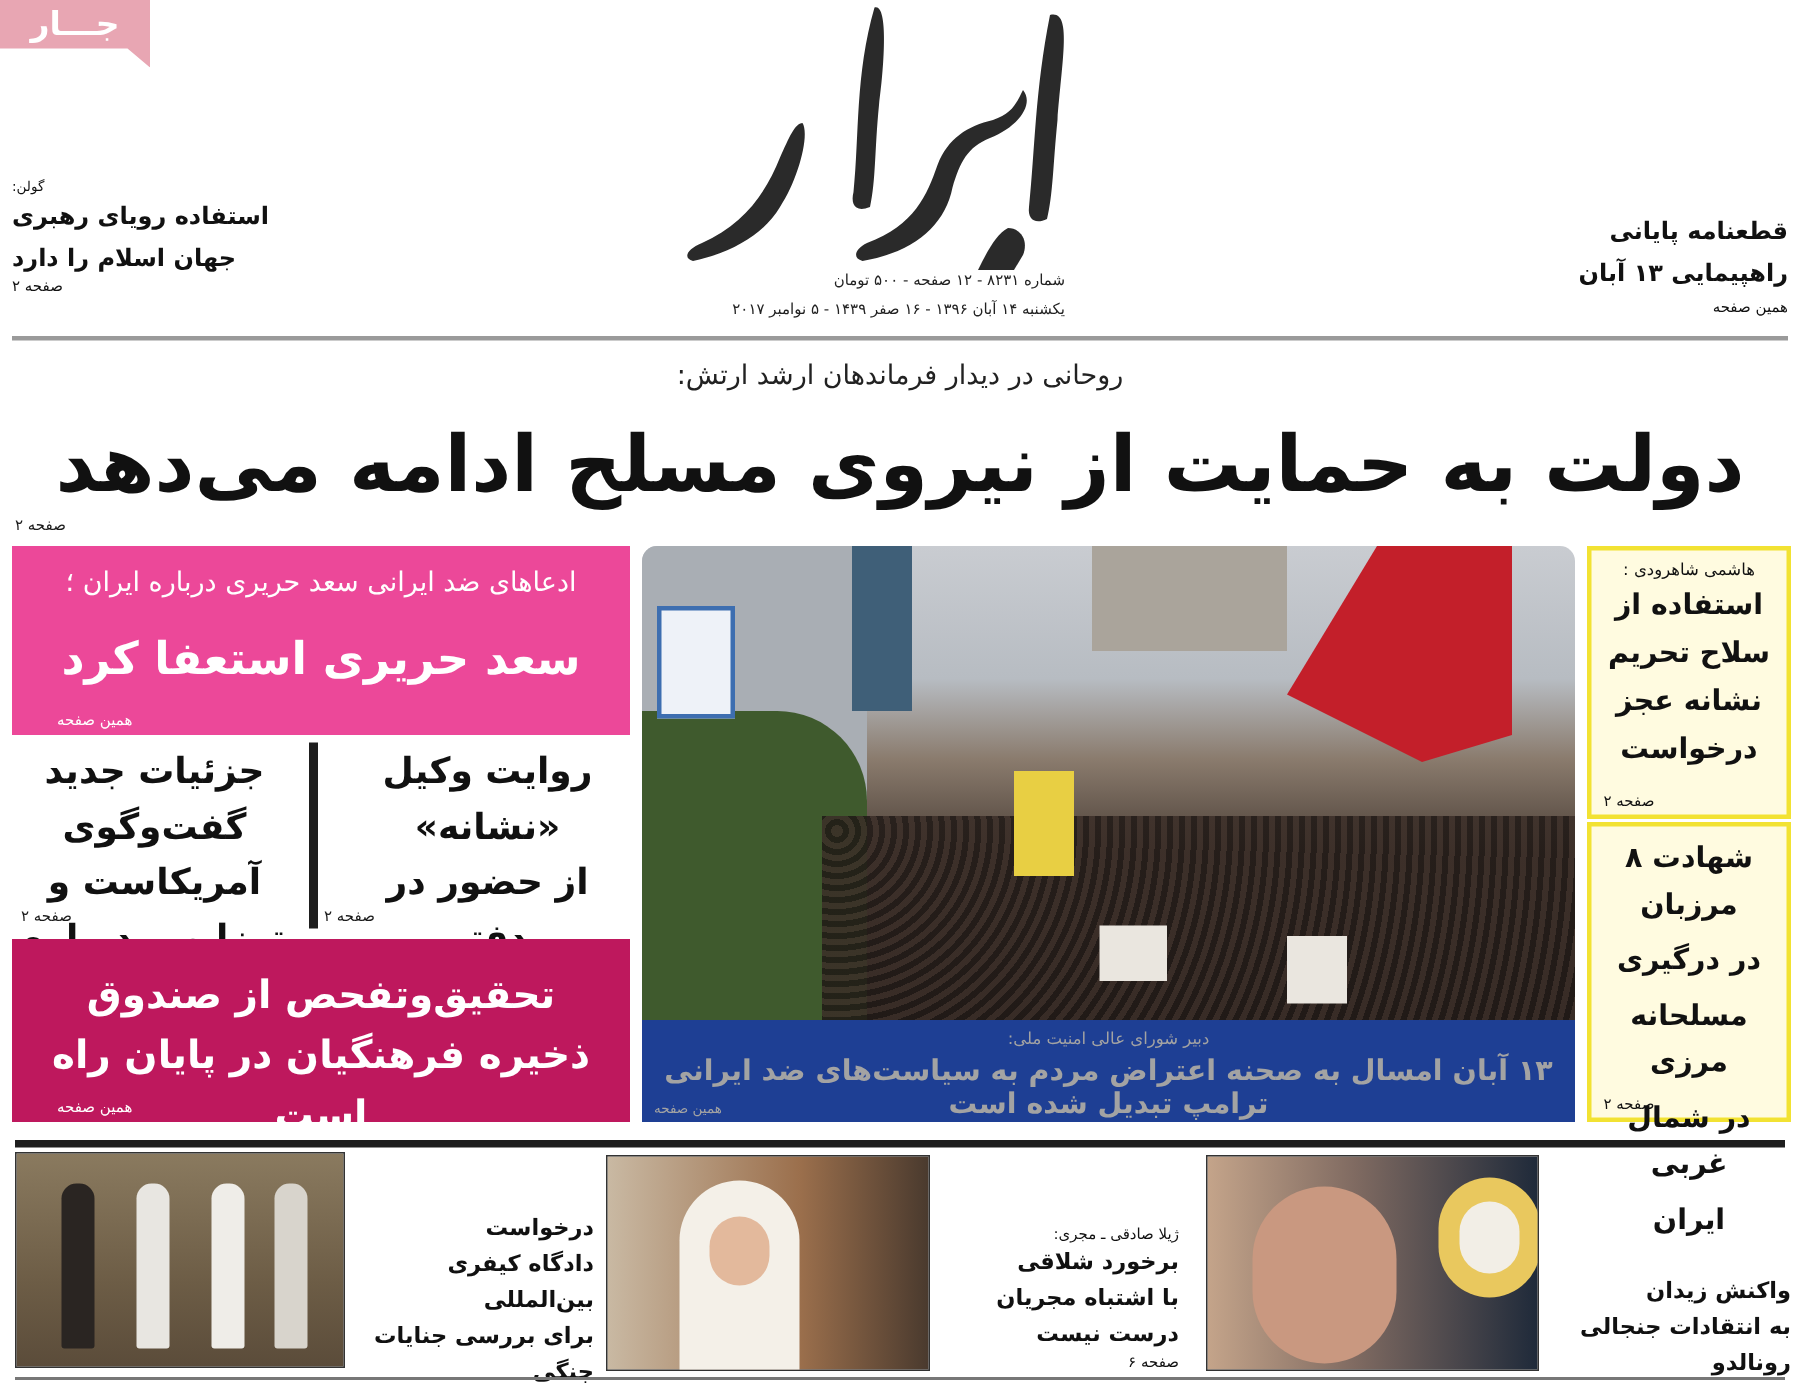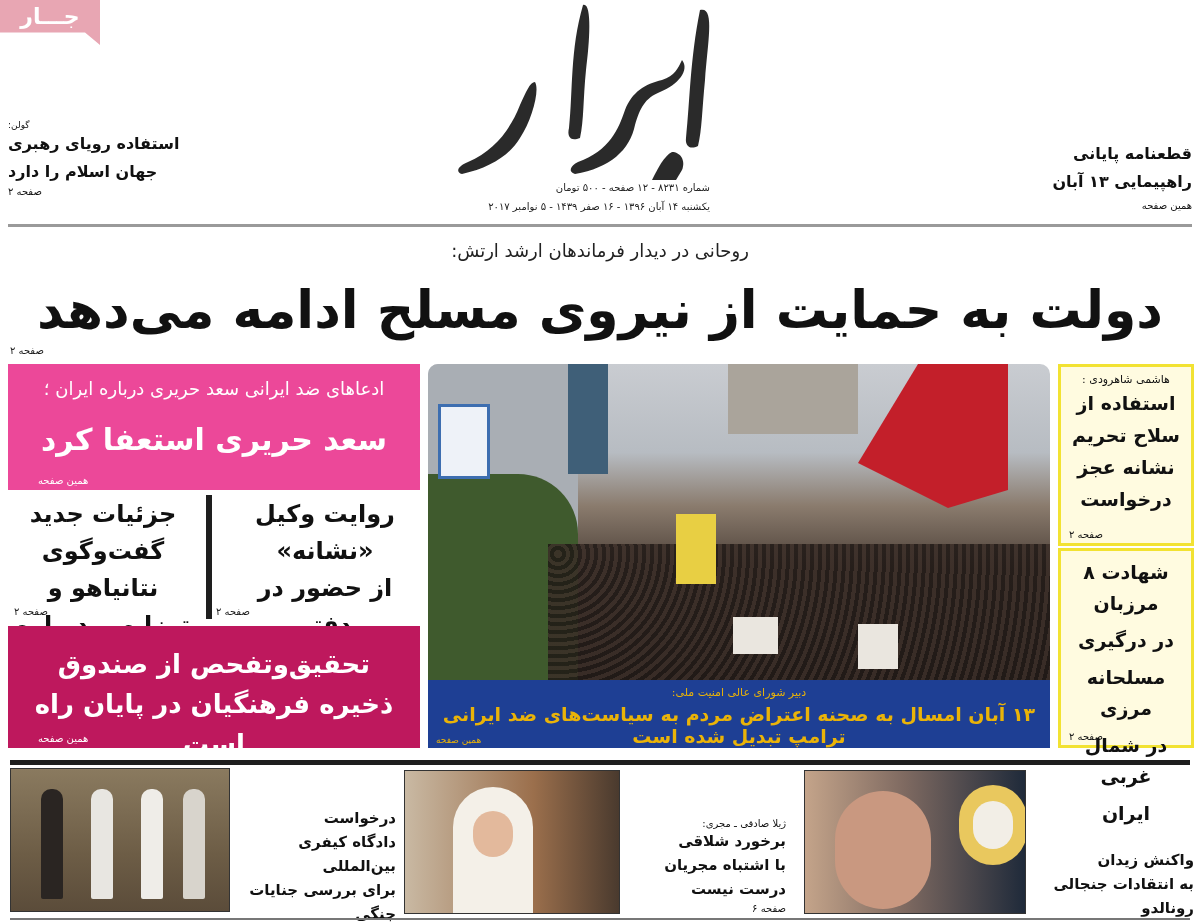--- a/index.html
+++ b/index.html
@@ -61,21 +61,21 @@
   .photo-main .trees { position: absolute; left: 0; top: 110px; width: 150px; height: 210px; background: #3f5a2d; border-radius: 0 60px 0 0; }
   .photo-main .flag { position: absolute; left: 430px; top: 0; width: 150px; height: 180px; background: #c31f2a;
     clip-path: polygon(40% 0, 100% 0, 100% 70%, 60% 80%, 0 55%); }
   .photo-main .poster { position: absolute; left: 10px; top: 40px; width: 52px; height: 75px; background: #eef2f8; border: 3px solid #3d6eb0; }
   .photo-main .sign1 { position: absolute; left: 248px; top: 150px; width: 40px; height: 70px; background: #e8cf43; }
   .photo-main .sign2 { position: absolute; left: 305px; top: 253px; width: 45px; height: 37px; background: #eae6df; }
   .photo-main .sign3 { position: absolute; left: 430px; top: 260px; width: 40px; height: 45px; background: #eae6df; }
   .photo-main .crowd { position: absolute; left: 120px; top: 180px; width: 510px; height: 140px;
     background: repeating-radial-gradient(circle at 10px 10px, #3a2d27 0 4px, #1f1815 4px 8px); opacity: 0.85; }
 
-  .blue-band { left: 428px; top: 680px; width: 622px; height: 68px; background: #1e3f94; color: #eab308; text-align: center; }
+  .blue-band { left: 428px; top: 680px; width: 622px; height: 68px; background: #1e3f94; color: #a3a3a3; text-align: center; }
   .blue-band .sub { margin-top: 6px; font-size: 11px; }
   .blue-band .title { margin-top: 4px; font-size: 19px; font-weight: bold; }
   .blue-band .pageref { position: absolute; left: 8px; bottom: 3px; font-size: 9px; }
 
   
   .yellow { position: absolute; background: #fffbe0; border: 3px solid #f2e232; text-align: center; color: #111; }
   .y1 { left: 1058px; top: 364px; width: 136px; height: 182px; }
   .y1 .kicker { margin-top: 6px; font-size: 11px; }
   .y1 .title { font-size: 19px; font-weight: bold; line-height: 30px; margin-top: 2px; }
   .y2 { left: 1058px; top: 548px; width: 136px; height: 200px; }
@@ -141,21 +141,21 @@
 <div class="abs pageref-main">صفحه ۲</div>
 
 <div class="box green">
   <div class="sub">ادعاهای ضد ایرانی سعد حریری درباره ایران ؛</div>
   <div class="title">سعد حریری استعفا کرد</div>
   <div class="pageref">همین صفحه</div>
 </div>
 
 <div class="abs col-teaser col-left">
   <div>جزئیات جدید</div>
-  <div>گفت‌وگوی نتانیاهو و</div>
+  <div>گفت‌وگوی آمریکاست و</div>
   <div>ترزا می درباره ایران</div>
 </div>
 <div class="abs col-pageref" style="left:14px; top:606px;">صفحه ۲</div>
 <div class="abs divider-v"></div>
 <div class="abs col-teaser col-right">
   <div>روایت وکیل «نشانه»</div>
   <div>از حضور در</div>
   <div>دفتر «قاضی‌پور»</div>
 </div>
 <div class="abs col-pageref" style="left:216px; top:606px;">صفحه ۲</div>

